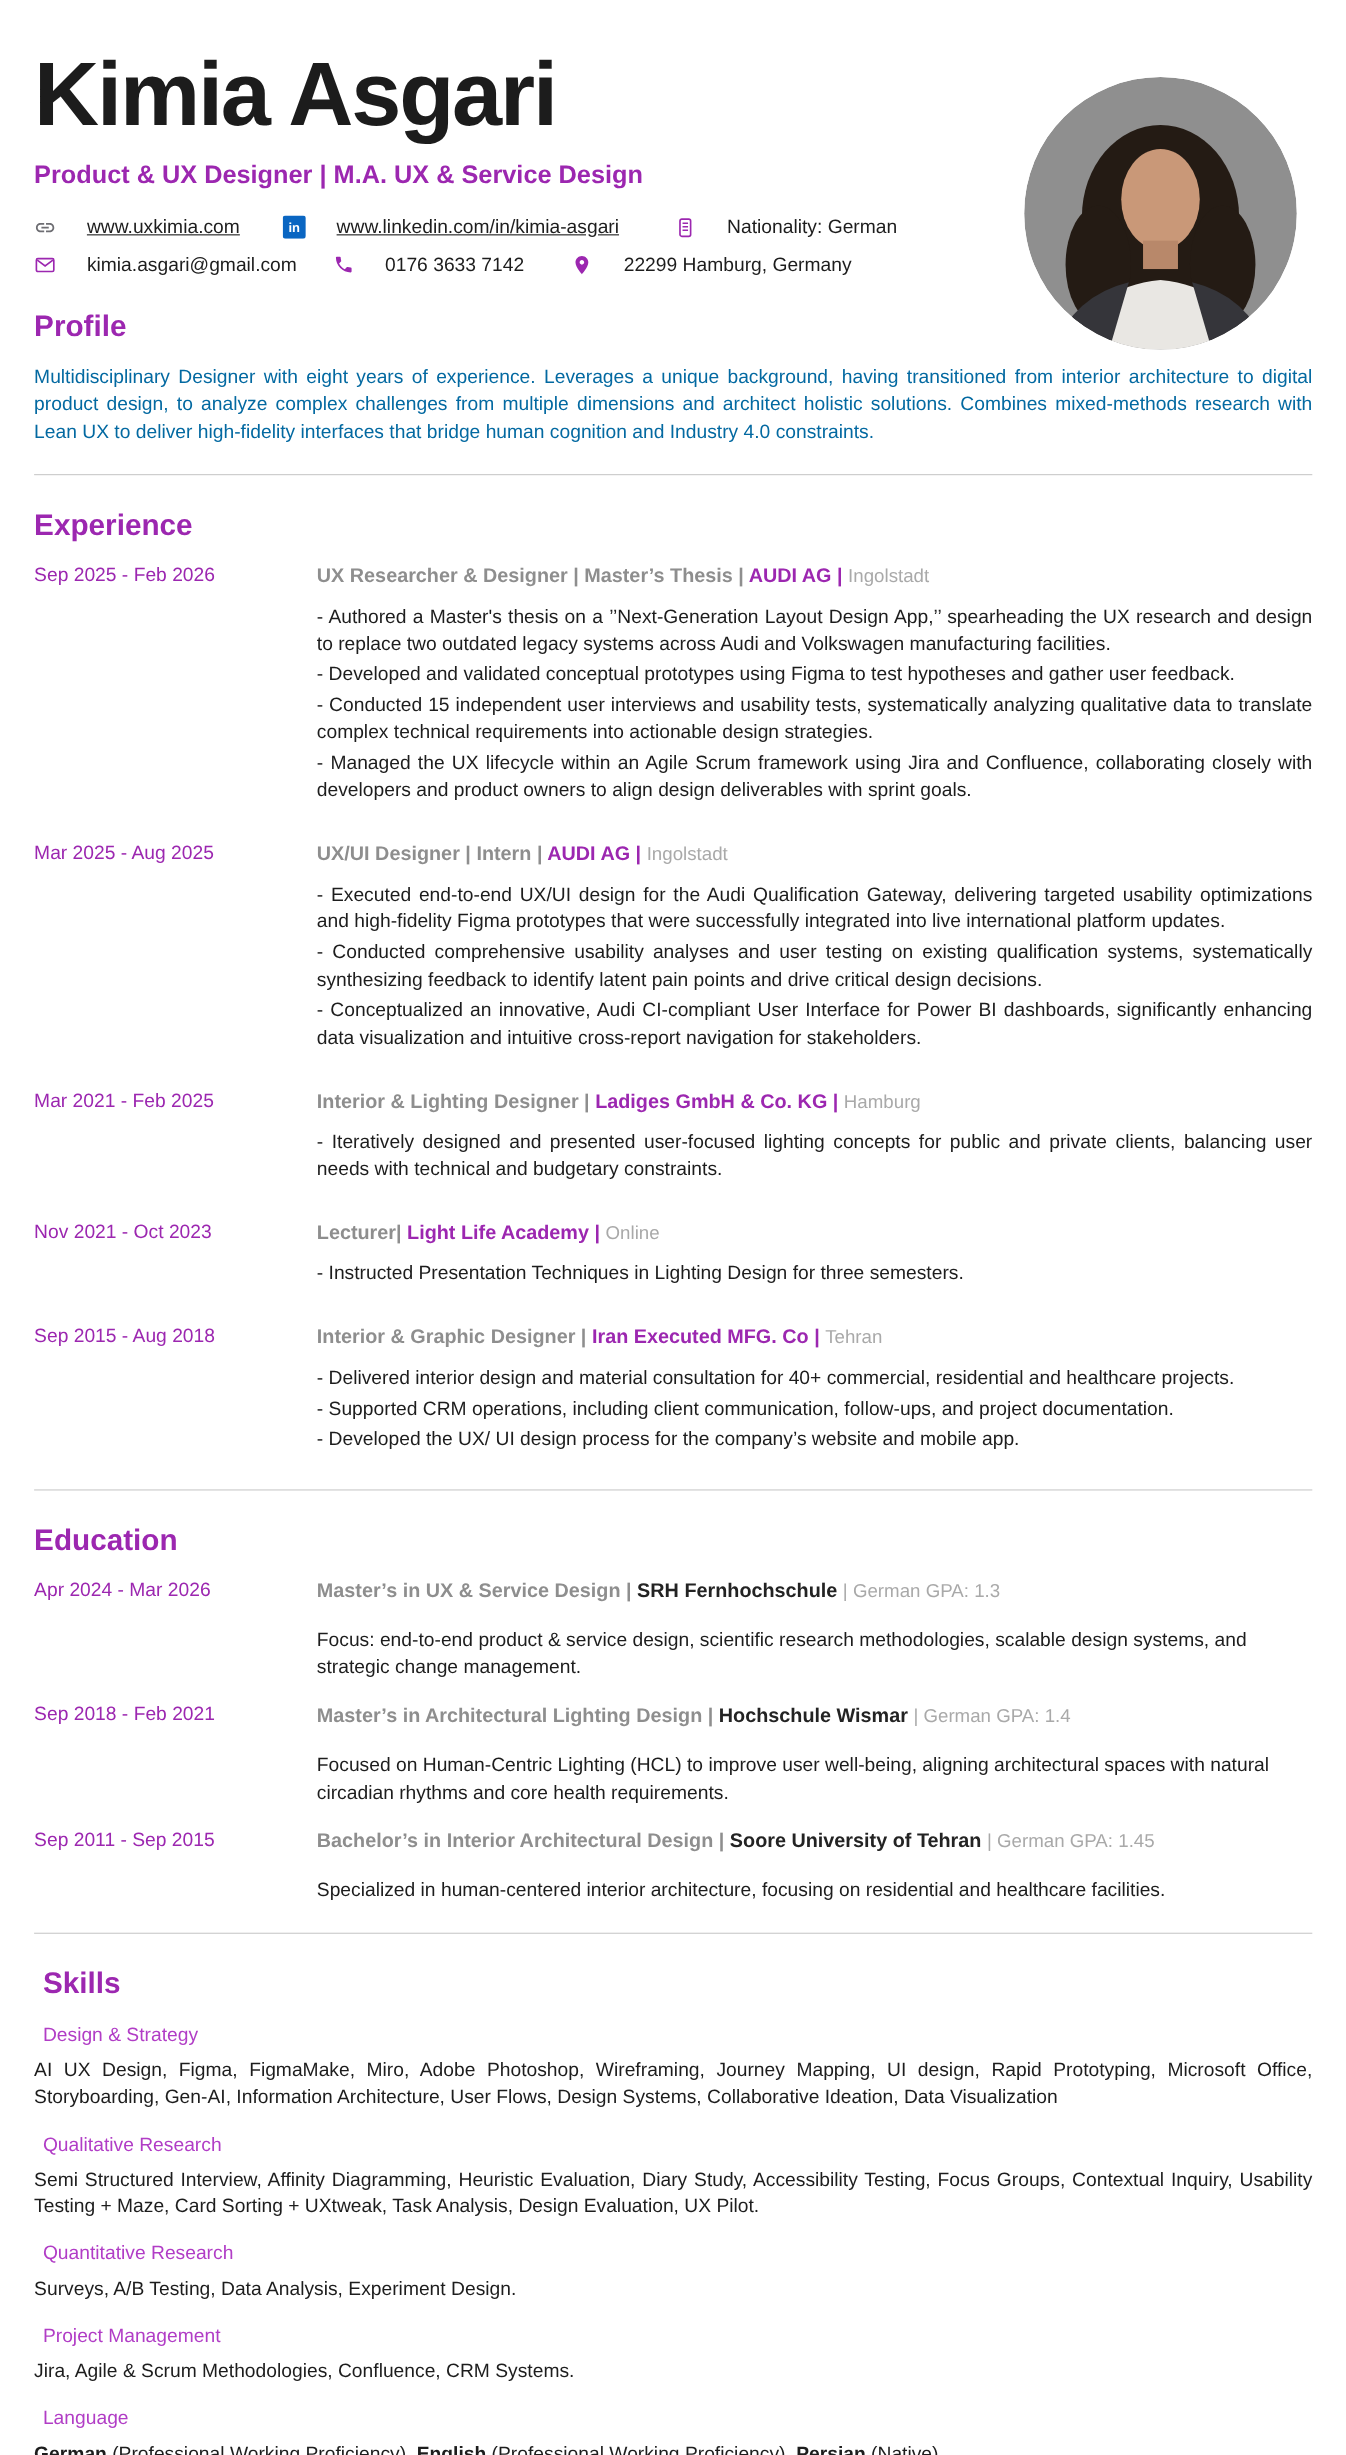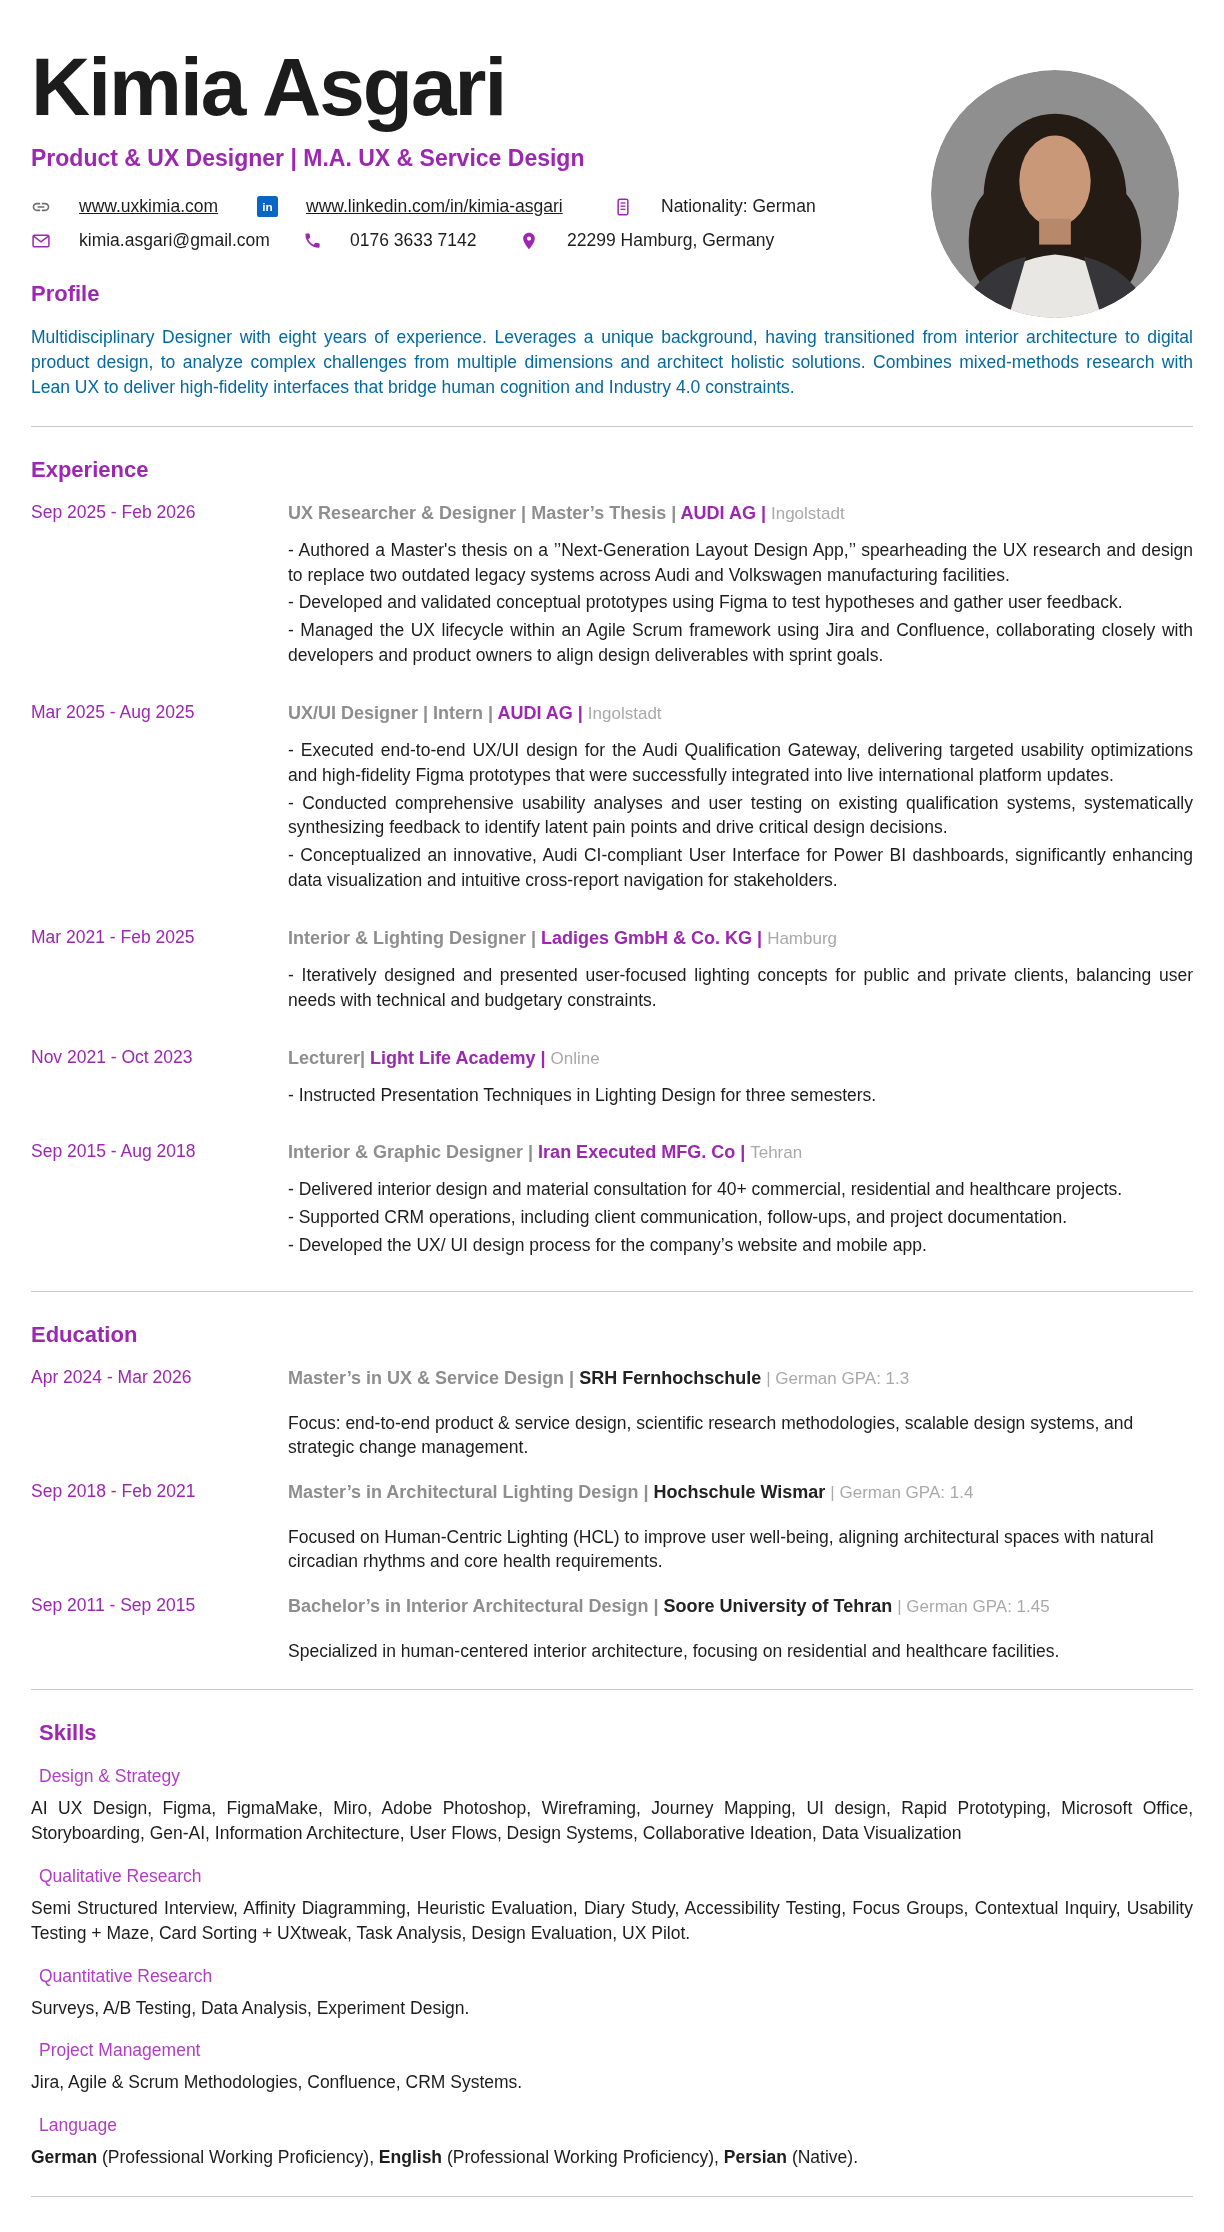--- a/index.html
+++ b/index.html
@@ -27,21 +27,21 @@
   .ci-4 { width: 272px; } .ci-5 { width: 216px; }
   .icon { display: inline-flex; align-items: center; justify-content: center; flex: none; }
   .ulink { color: #1d1d1d; text-decoration: underline; cursor: pointer; }
   .photo {
     position: absolute; top: 70px; right: 45px; width: 248px; height: 248px;
     border-radius: 50%; overflow: hidden;
   }
 
   
   .section-heading {
-    font-size: 22px; font-weight: bold; color: var(--accent, #9c27b0);
+    font-size: 27px; font-weight: bold; color: var(--accent, #9c27b0);
     margin: 30px 0 18px 0;
   }
   .indent { margin-left: 8px; }
   .body-text { font-size: 17.5px; line-height: 1.42; text-align: justify; color: #0369a1; }
   hr.sep { border: none; border-top: 1px solid var(--divider, #c9c9c9); margin: 26px 0 0 0; }
 
   
   .entry { display: grid; grid-template-columns: 209px 1fr; margin-bottom: 30px; gap: 48px; }
   .entry.edu { margin-bottom: 20px; }
   .dates, .cert-date { font-size: 17.5px; color: var(--accent, #9c27b0); padding-top: 1px; }
@@ -167,20 +167,21 @@
       <div class="dates">Sep 2025 - Feb 2026</div>
       <div>
         <div class="entry-title">
           <span class="role">UX Researcher &amp; Designer |  Master’s Thesis |</span>
           <span class="company">AUDI AG |</span>
           <span class="loc">Ingolstadt</span>
         </div>
         <div class="bullets">
           <div class="bullet">- Authored a Master's thesis on a ’’Next-Generation Layout Design App,’’ spearheading the UX research and design to replace two outdated legacy systems across Audi and Volkswagen manufacturing facilities.</div>
           <div class="bullet">- Developed and validated conceptual prototypes using Figma to test hypotheses and gather user feedback.</div>
+          <div class="bullet">- Conducted 15 independent user interviews and usability tests, systematically analyzing qualitative data to translate complex technical requirements into actionable design strategies.</div>
           <div class="bullet">- Managed the UX lifecycle within an Agile Scrum framework using Jira and Confluence, collaborating closely with developers and product owners to align design deliverables with sprint goals.</div>
         </div>
       </div>
     </div>
 
     <div class="entry">
       <div class="dates">Mar 2025 - Aug 2025</div>
       <div>
         <div class="entry-title">
           <span class="role">UX/UI Designer | Intern |</span>

